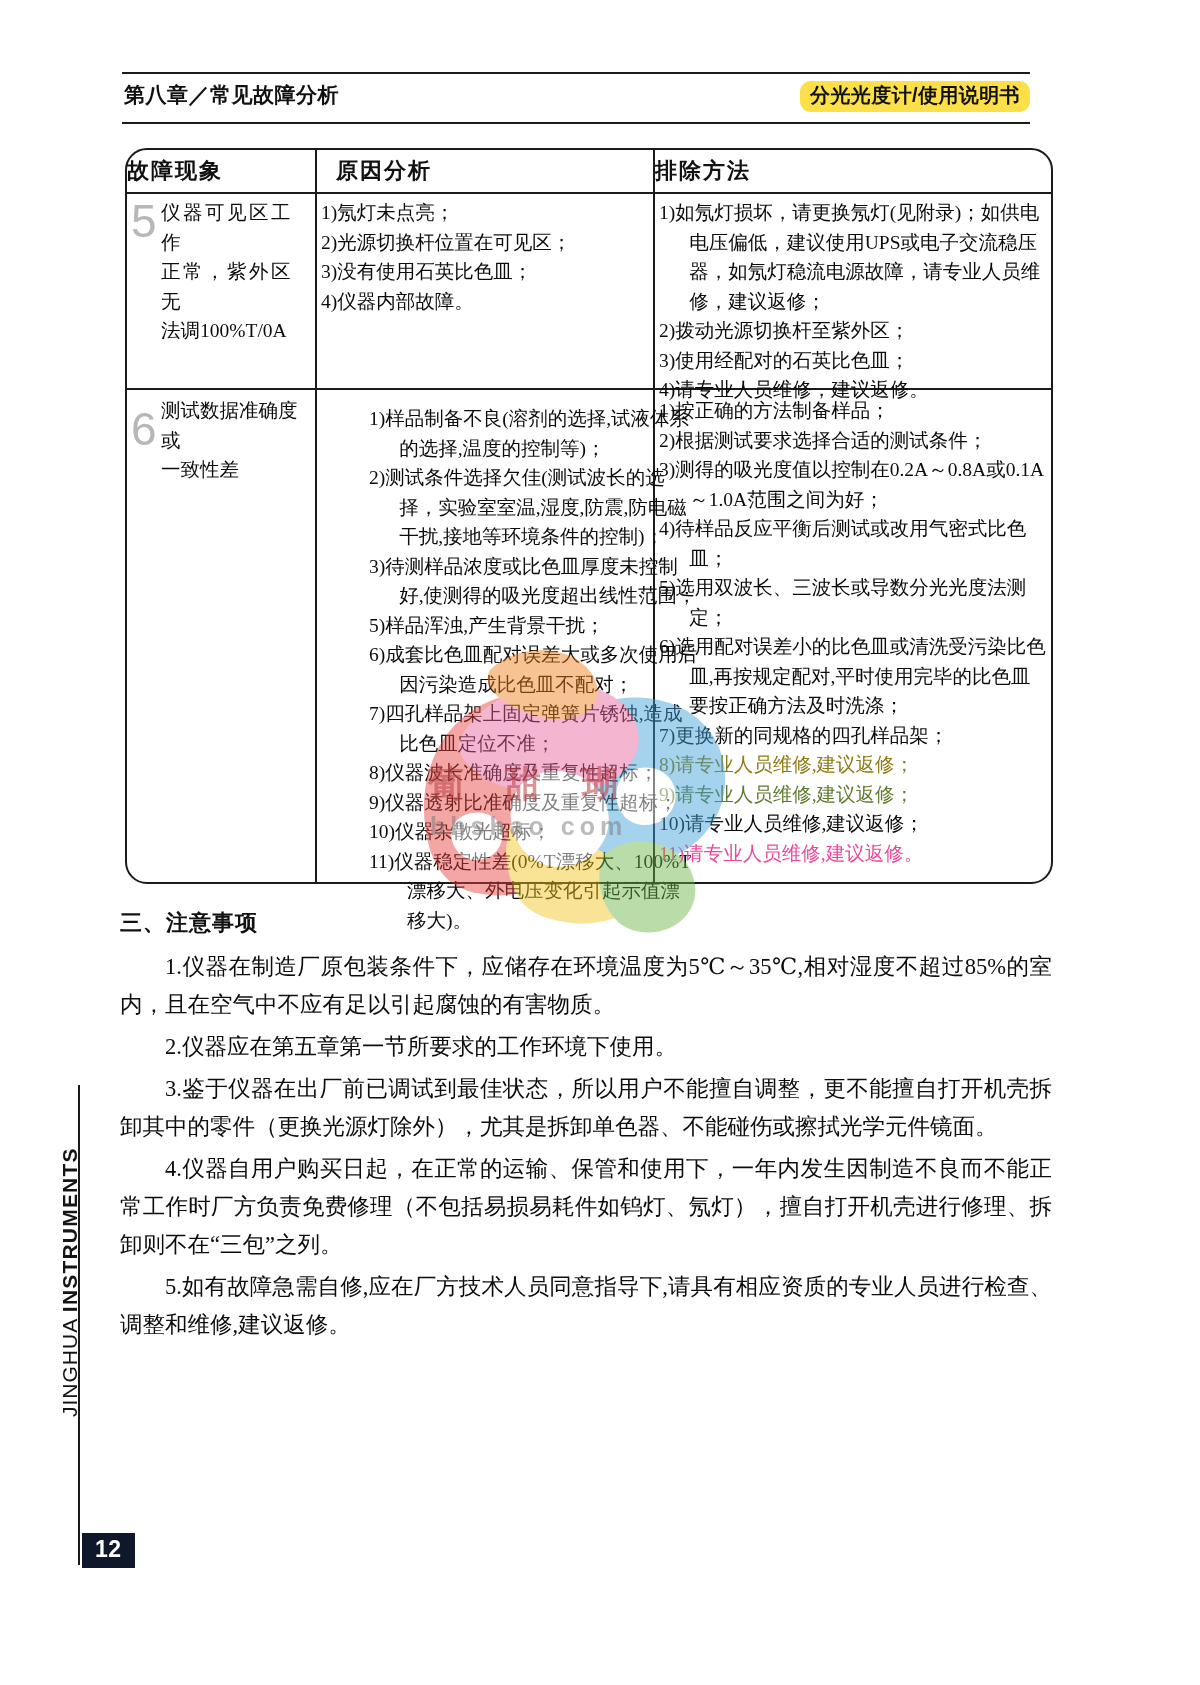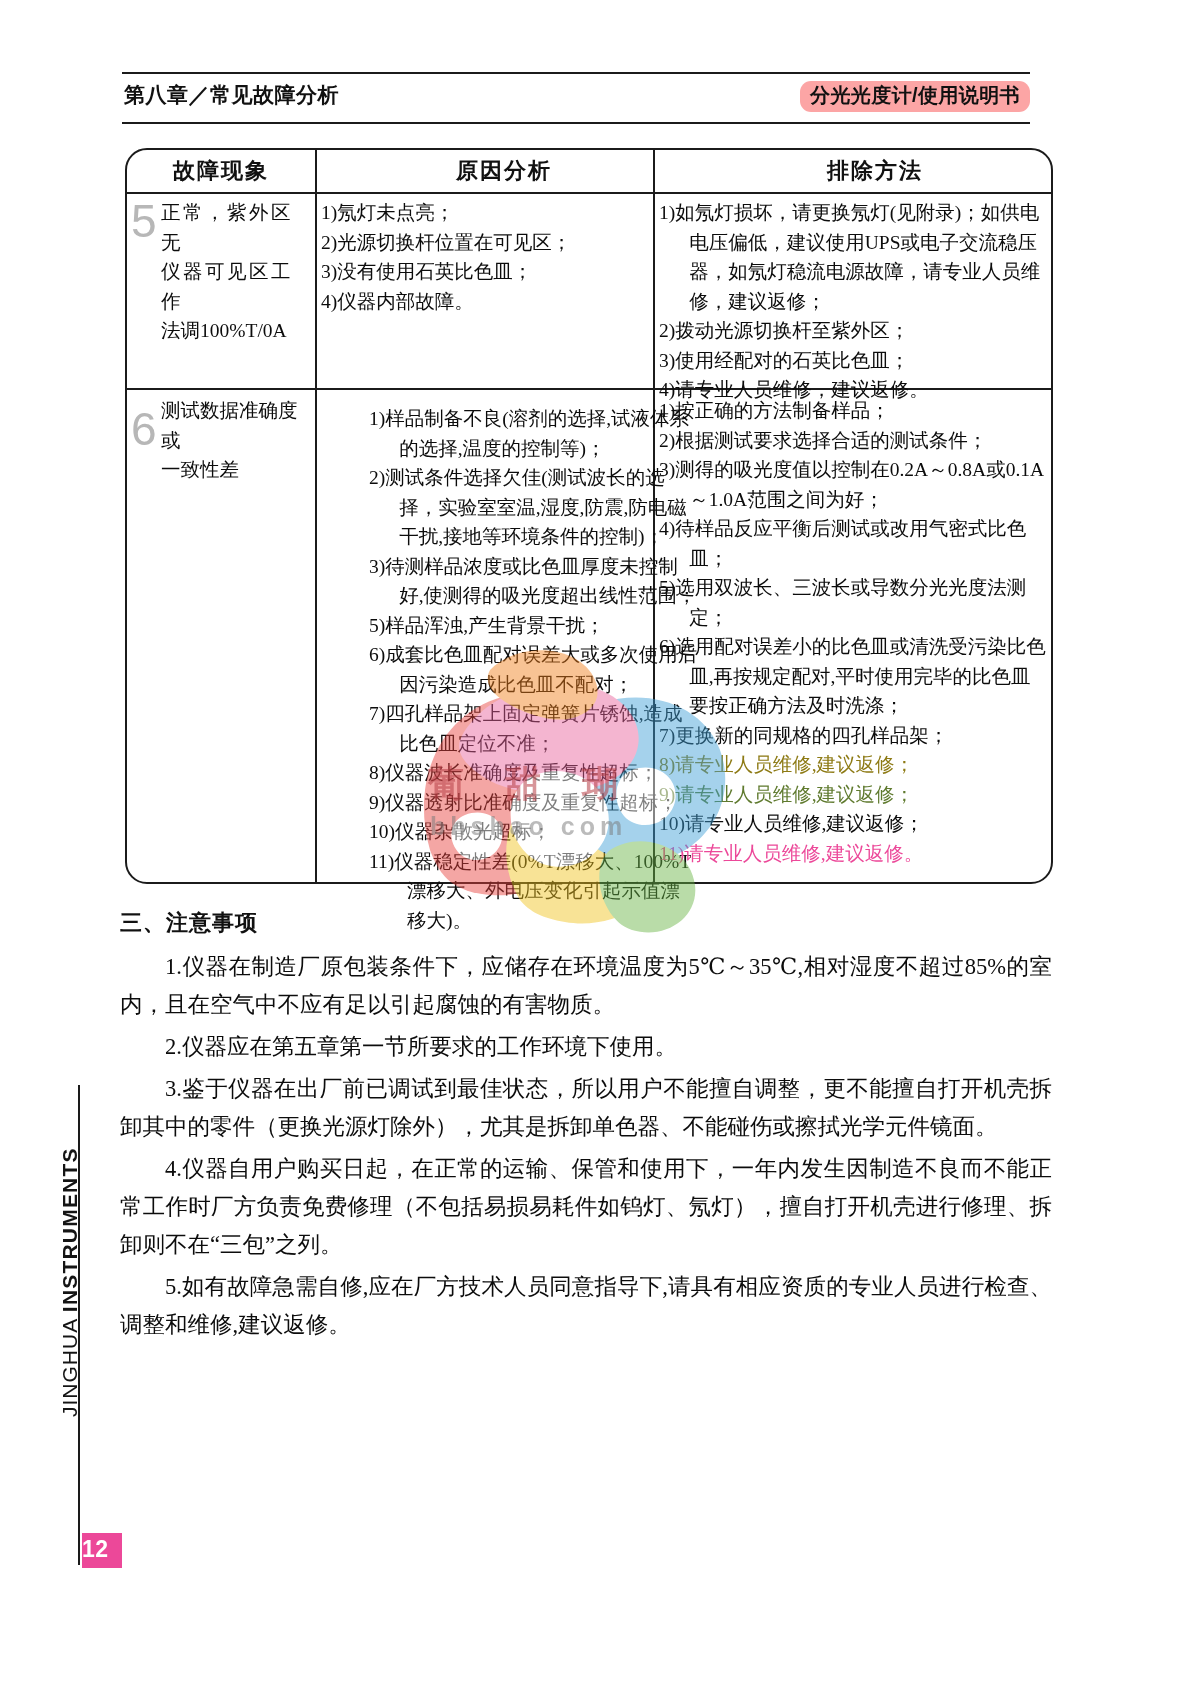--- a/index.html
+++ b/index.html
@@ -46,26 +46,26 @@
     letter-spacing: 1.2px;
     color: #141414;
     white-space: nowrap;
   }
   .spine-label .thin { font-weight: normal; letter-spacing: 1px; }
 
   .page-number-box {
     position: absolute;
     left: 82px;
     top: 1533px;
-    background: #ec4899;
+    background: #0f172a;
     color: #fff;
     font-family: "Liberation Sans", sans-serif;
     font-size: 23px;
     font-weight: bold;
-    padding: 3px 13px 5px 0;
+    padding: 3px 13px 5px 13px;
     letter-spacing: 0.5px;
   }
 
   
   .head-rule-top {
     position: absolute;
     left: 122px;
     top: 72px;
     width: 908px;
     height: 2px;
@@ -90,21 +90,21 @@
     letter-spacing: 0.5px;
   }
   .head-right {
     position: absolute;
     right: 170px;
     top: 81px;
     font-family: "Liberation Sans", sans-serif;
     font-size: 20px;
     font-weight: bold;
     color: #111;
-    background: #fca5a5;
+    background: #fde047;
     border-radius: 11px;
     padding: 1px 10px 3px 10px;
     letter-spacing: 0.4px;
     white-space: nowrap;
   }
 
   
   .tbl-wrap {
     position: absolute;
     left: 125px;
@@ -138,21 +138,21 @@
   .hline.h1 { top: 44px; }
   .hline.h2 { top: 240px; }
 
   .th {
     position: absolute;
     top: 8px;
     font-family: "Liberation Sans", sans-serif;
     font-size: 22px;
     font-weight: bold;
     color: #111;
-    text-align: center;
+    text-align: left;
     letter-spacing: 2px;
   }
   .th.t1 { left: 2px;   width: 188px; }
   .th.t2 { left: 192px; width: 336px; padding-left: 19px; }
   .th.t3 { left: 530px; width: 440px; }
 
   .cell {
     position: absolute;
     box-sizing: border-box;
     font-size: 19.5px;
@@ -269,22 +269,22 @@
     <div class="vline c2"></div>
     <div class="hline h1"></div>
     <div class="hline h2"></div>
 
     <div class="th t1">故障现象</div>
     <div class="th t2">原因分析</div>
     <div class="th t3">排除方法</div>
 
     <div class="bignum num5">5</div>
     <div class="cell r5c1">
+      <div class="ln">仪器可见区工作</div>
       <div class="ln">正常，紫外区无</div>
-      <div class="ln">仪器可见区工作</div>
       <div class="ln ln3">法调100%T/0A</div>
     </div>
 
     <div class="cell r5c2">
       <span class="li">1)氖灯未点亮；</span>
       <span class="li">2)光源切换杆位置在可见区；</span>
       <span class="li">3)没有使用石英比色皿；</span>
       <span class="li">4)仪器内部故障。</span>
     </div>
 

